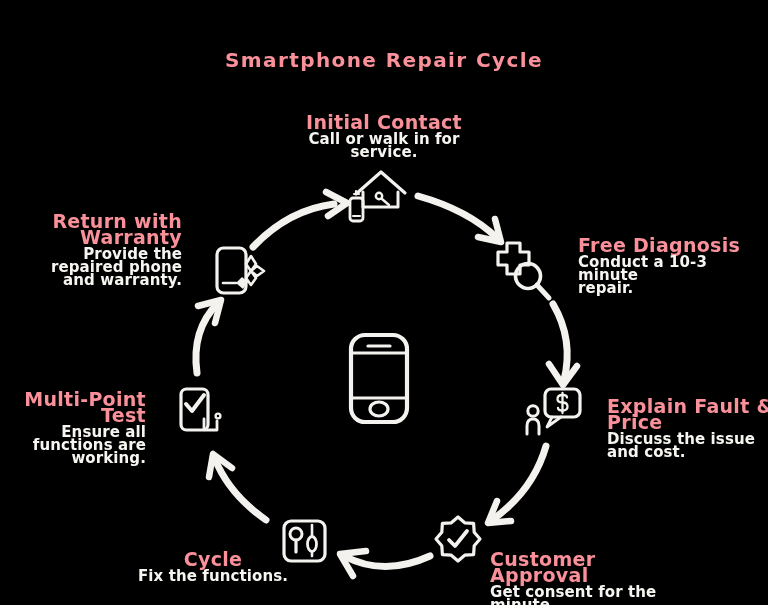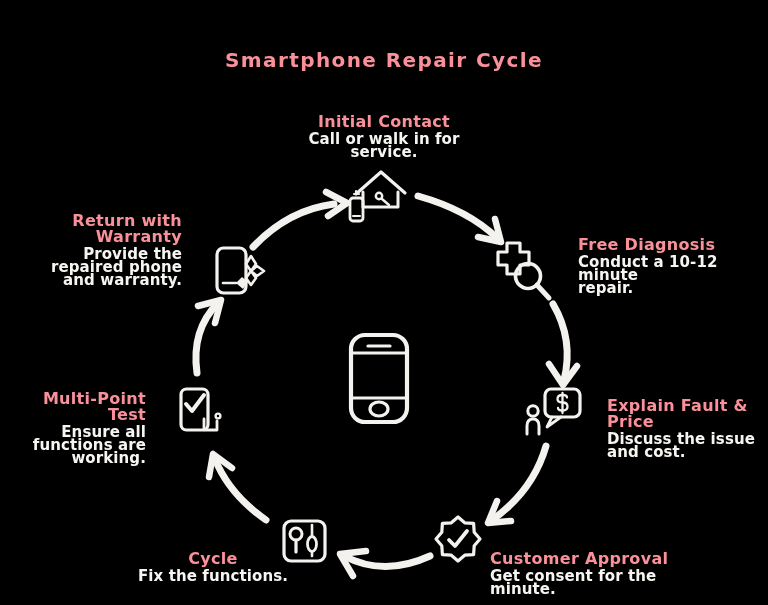--- a/index.html
+++ b/index.html
@@ -9,21 +9,21 @@
     font-family:"DejaVu Sans", sans-serif;
     padding-left:7px;
   }
   .main-title {
     position:absolute; top:48px; left:0; width:768px;
     text-align:center; color:#FA9099; font-size:20px; font-weight:700;
     letter-spacing:1.4px;
   }
   .step { position:absolute; }
   .step-title {
-    color:#FA9099; font-size:16px; font-weight:700;
+    color:#FA9099; font-size:19px; font-weight:700;
     letter-spacing:.3px; line-height:16px;
   }
   .step-desc {
     color:#F7F5F1; font-size:15px; font-weight:700;
     line-height:13px; letter-spacing:.1px;
   }
   .step-desc.first { margin-top:3px; }
   .ta-c { text-align:center; }
   .ta-l { text-align:left; }
   .ta-r { text-align:right; }
@@ -134,21 +134,21 @@
     <path d="M 29,34 L 35,39 L 30,46 L 23,40 Z" fill="#F4F2EE" stroke="none"></path>
   </svg>
 
   <div class="step ta-c" style="left:284px;top:114px;width:200px">
     <div class="step-title">Initial Contact</div>
     <div class="step-desc first">Call or walk in for service.</div>
   </div>
 
   <div class="step ta-l" style="left:578px;top:237px;width:180px">
     <div class="step-title">Free Diagnosis</div>
-    <div class="step-desc first">Conduct a 10-12 minute</div>
+    <div class="step-desc first">Conduct a 10-3 minute</div>
     <div class="step-desc">repair.</div>
   </div>
 
   <div class="step ta-l" style="left:607px;top:398px;width:185px">
     <div class="step-title">Explain Fault &amp; Price</div>
     <div class="step-desc first">Discuss the issue and cost.</div>
   </div>
 
   <div class="step ta-l" style="left:490px;top:551px;width:190px">
     <div class="step-title">Customer Approval</div>

